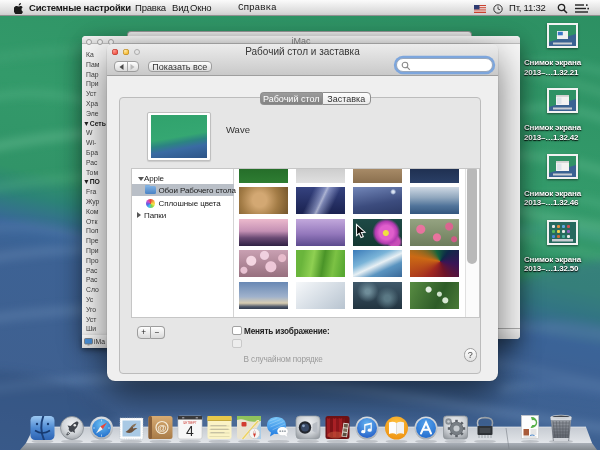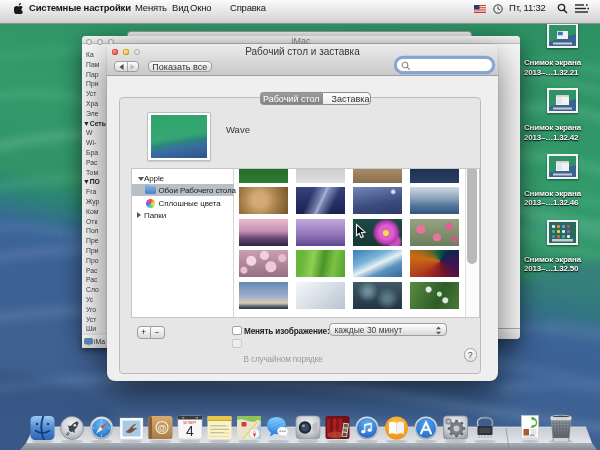--- a/index.html
+++ b/index.html
@@ -1,19 +1,19 @@
 <!DOCTYPE html>
 <html><head><meta charset="utf-8">
 <style>
 * { margin:0; padding:0; box-sizing:border-box; }
 html,body { width:600px; height:450px; overflow:hidden; font-family:"Liberation Sans",sans-serif; -webkit-font-smoothing:antialiased; }
 #screen { position:relative; width:600px; height:450px; overflow:hidden; background:#3e6191; }
 #wall { position:absolute; left:0; top:0; }
 
-#menubar { position:absolute; left:0; top:0; width:600px; height:24px;
+#menubar { position:absolute; left:0; top:0; width:600px; height:16px;
   background:linear-gradient(#fbfbfb,#d8d8d8 85%,#cccccc); border-bottom:1px solid #909090;
   font-size:9.5px; color:#151515; z-index:50; letter-spacing:-0.2px; }
 #menubar span { position:absolute; top:2px; line-height:12px; white-space:nowrap;}
 
 .dicon { position:absolute; width:76px; z-index:5; }
 .dicon .thumb { width:31px; height:25px; margin:0 auto; background:#e8e8e8; border:2px solid #f2f2f2; box-shadow:0 1px 2px rgba(0,0,0,.5); position:relative; overflow:hidden; }
 .dicon .lbl { margin-top:10px; font-size:8px; font-weight:bold; color:#fff; line-height:9.8px; white-space:nowrap; letter-spacing:-0.3px;
   text-shadow:0 1px 1px rgba(0,0,0,.9), 0 0 3px rgba(0,0,0,.55); letter-spacing:-0.2px;}
 .mini { position:absolute; }
 
@@ -38,21 +38,21 @@
 #fwin .wtitle { position:absolute; top:1.5px; left:0; width:100%; text-align:center; font-size:10px; color:#363636; line-height:11px;}
 .btnish { background:linear-gradient(#fefefe,#dadada); border:1px solid #9d9d9d; border-radius:4px; }
 #navseg { position:absolute; left:6.5px; top:16.8px; width:25.5px; height:11px; }
 #navseg .sep { position:absolute; left:12.4px; top:0; width:1px; height:100%; background:#a5a5a5; }
 #showall { position:absolute; left:41px; top:16.5px; width:63.5px; height:11.5px; font-size:9px; color:#333; text-align:center; line-height:10.5px;}
 #search { position:absolute; left:289.4px; top:14.2px; width:96.6px; height:13.4px; background:#fff;
   border-radius:7px; border:1px solid #97a7bc; box-shadow:0 0 0 2.2px #7da6dd; }
 #tabs { position:absolute; left:140.5px; top:47.5px; height:13px; display:flex; z-index:3;margin-left:12px;}
 #tabs .tab { font-size:9px; line-height:12px; border:1px solid #8e8e8e; }
 #tabs .sel { background:linear-gradient(#9c9c9c,#838383); color:#fff; border-radius:4px 0 0 4px; border-right:none; width:62.5px; text-align:center;}
-#tabs .uns { background:linear-gradient(#fdfdfd,#ebebeb); color:#333; border-radius:0 4px 4px 0; width:48.5px; text-align:right;}
+#tabs .uns { background:linear-gradient(#fdfdfd,#ebebeb); color:#333; border-radius:0 4px 4px 0; width:48.5px; text-align:center;}
 #panel { position:absolute; left:11.5px; top:53px; width:362px; height:277px; background:#e6e6e6;
   border:1px solid #bcbcbc; border-radius:4px; }
 #well { position:absolute; left:40px; top:67.5px; width:63.5px; height:49.5px; background:#fff;
   border:1px solid #bfbfbf; border-radius:2px; padding:2.5px; z-index:2; box-shadow:0 1px 1px rgba(0,0,0,.12);}
 #well .img { width:100%; height:100%; background:
   linear-gradient(170deg, #30a26c 0%, #35a772 50%, #2c8482 62%, #3a6ba3 74%, #2d5588 100%); }
 #wavelbl { position:absolute; left:119px; top:79.5px; font-size:9.5px; color:#333; z-index:2;}
 #listbox { position:absolute; left:24px; top:124px; width:348.5px; height:150px; background:#fff;
   border:1px solid #c6c6c6; z-index:2; overflow:hidden; font-size:8px; color:#1a1a1a; letter-spacing:-0.15px;}
 #sidebar { position:absolute; left:0; top:0; width:102px; height:100%; border-right:1px solid #d4d4d4;}
@@ -309,26 +309,20 @@
       radial-gradient(circle at 60% 45%, #cfe2cc 2px, transparent 3px),
       linear-gradient(115deg,#588c42,#2e5c28 60%,#4a7a38);"></div>
     <div id="vscroll">
           <div id="vthumb"></div>
         </div>
   </div>
   <div class="ctl btnish" style="left:29.6px; top:282.2px; width:14px; height:13px; text-align:center; line-height:11.5px; border-radius:4px 0 0 4px;">+</div>
   <div class="ctl btnish" style="left:43.6px; top:282.2px; width:14px; height:13px; text-align:center; line-height:11.5px; border-left:none; border-radius:0 4px 4px 0;">−</div>
   <div class="cb" style="left:125px; top:281.5px;"></div>
   <div class="ctl" style="left:137px; top:282.5px; font-weight:bold;">Менять изображение:</div>
-  <div id="dropdown" class="btnish">&nbsp;&nbsp;каждые 30 минут
-    <svg width="7" height="9" viewBox="0 0 7 9" style="position:absolute; right:4px; top:2px;">
-          <path d="M3.5 0.5 L6 3.2 L1 3.2 Z" fill="#555"></path>
-          <path d="M3.5 8.5 L6 5.8 L1 5.8 Z" fill="#555"></path>
-        </svg>
-  </div>
   <div class="cb" style="left:125px; top:294.5px; background:#ededed; border-color:#c9c9c9;"></div>
   <div class="ctl" style="left:136.5px; top:311px; color:#9a9a9a;text-align:right;">В случайном порядке</div>
   <div id="helpbtn">?</div>
 </div>
 
 <div id="dock">
 <svg width="600" height="47" viewBox="0 0 600 47" xmlns="http://www.w3.org/2000/svg">
   <defs>
     <linearGradient id="shelf" x1="0" y1="24" x2="0" y2="40" gradientUnits="userSpaceOnUse">
       <stop offset="0" stop-color="#c6cbd2"></stop>
@@ -621,24 +615,24 @@
     </g>
   </g>
 </svg>
 </div>
 
 <div id="menubar">
   <span style="left:14px; top:2.5px;"><svg width="9" height="11" viewBox="0 0 9 11">
           <path d="M6.4 1.7c-.4.5-1.1.9-1.7.8-.1-.6.2-1.3.6-1.7C5.7.3 6.4 0 7 0c0 .6-.2 1.2-.6 1.7zM7 2.9c-1 0-1.8.6-2.3.6-.5 0-1.2-.5-2-.5C1.6 3 .6 3.6.1 4.6c-1 1.7-.3 4.3.7 5.7.5.7 1 1.4 1.8 1.4.7 0 1-.5 1.9-.5s1.1.5 1.9.5c.8 0 1.3-.7 1.8-1.4.5-.8.8-1.5.8-1.6 0 0-1.5-.6-1.5-2.3 0-1.4 1.2-2.1 1.2-2.1C8.1 3.2 7.3 2.9 7 2.9z" fill="#1a1a1a"></path>
         </svg></span>
   <span style="left:29px; font-weight:bold;">Системные настройки</span>
-  <span style="left:135px;">Менять</span>
+  <span style="left:135px;">Правка</span>
   <span style="left:172px;">Вид</span>
   <span style="left:190px;">Окно</span>
-  <span style="left:230px;">Справка</span>
+  <span style="left:238px;font-family:Liberation Mono, monospace;">Справка</span>
   <span style="left:474px; top:4px;"><svg width="12" height="8" viewBox="0 0 12 8">
           <rect width="12" height="8" fill="#c9422f"></rect>
           <rect y="1.1" width="12" height="1.1" fill="#f2f2f2"></rect>
           <rect y="3.3" width="12" height="1.1" fill="#f2f2f2"></rect>
           <rect y="5.5" width="12" height="1.1" fill="#f2f2f2"></rect>
           <rect width="5.5" height="4.4" fill="#2c3a70"></rect>
         </svg></span>
   <span style="left:493px; top:3.5px;"><svg width="10" height="10" viewBox="0 0 10 10">
           <circle cx="5" cy="5" r="4.2" fill="none" stroke="#333" stroke-width="1"></circle>
           <line x1="5" y1="5" x2="5" y2="2.4" stroke="#333" stroke-width="0.9"></line>

